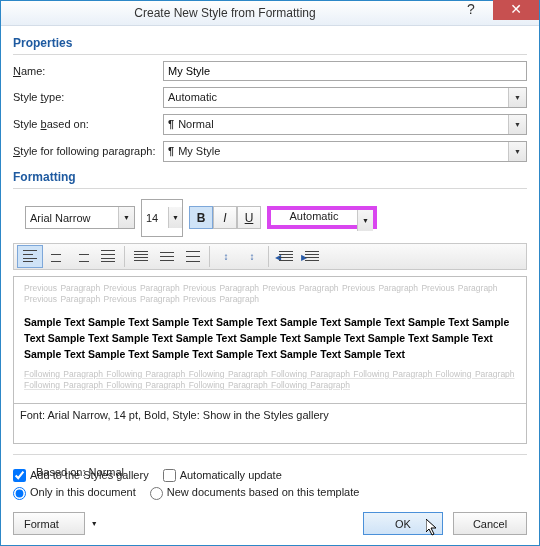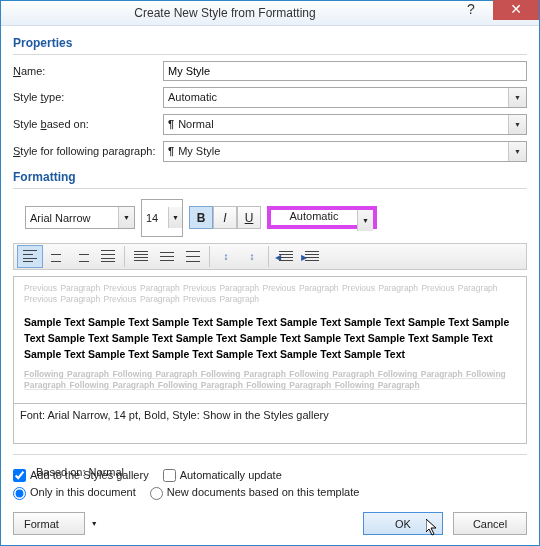--- a/index.html
+++ b/index.html
@@ -49,21 +49,21 @@
 .ls-wide{gap:4px;}
 .para-sp{width:14px;height:14px;display:flex;align-items:center;justify-content:center;font-size:10px;color:#2a5ca8;}
 .indent{width:16px;height:12px;position:relative;}
 .indent .ln{position:absolute;height:1px;background:#444;right:0;}
 .indent .l1{top:1px;width:14px;} .indent .l2{top:4px;width:14px;} .indent .l3{top:7px;width:14px;} .indent .l4{top:10px;width:14px;}
 .indent .arr{position:absolute;top:3px;font-size:8px;color:#2a5ca8;}
 .dec .arr{left:-2px;} .inc .arr{left:-2px;transform:scaleX(-1);}
 .preview { border:1px solid #bfbfbf; height:128px; padding:6px 10px; overflow:hidden; background:#fff; }
 .prev-ghost { color:#c4c4c4; font-size:8.5px; line-height:1.35; margin-bottom:8px; word-spacing:1px;}
 .prev-sample { font-family:"Arial Narrow",Arial,sans-serif; font-weight:bold; font-size:10.5px; line-height:1.55; color:#000; }
-.prev-ghost2 { color:#c4c4c4; font-size:8.5px; line-height:1.35; margin-top:6px; word-spacing:1px; text-decoration:underline; text-decoration-color:#e3e3e3;font-weight:bold;}
+.prev-ghost2 { color:#c4c4c4; font-size:8.5px; line-height:1.35; margin-top:6px; word-spacing:1px; text-decoration:underline; text-decoration-color:#e3e3e3;}
 .desc { border:1px solid #bfbfbf; border-top:none; padding:4px 6px 6px 6px; font-size:11px; line-height:1.35; height:40px;}
 .opts { margin-top:8px; }
 .opt-row { display:flex; align-items:center; gap:14px; margin-bottom:4px; font-size:11px;}
 .opt-row input { margin:0 4px 0 0; vertical-align:middle;}
 .footer { display:flex; align-items:center; margin-top:8px; }
 .btn { height:23px; border:1px solid #adadad; background:linear-gradient(#fdfdfd,#e9e9e9); font-size:11px; padding:0 12px; display:flex; align-items:center; justify-content:center; cursor:pointer;}
 .btn.primary { border-color:#4a90d9; background:linear-gradient(#eaf3fb,#cfe3f7);}
 .format-btn { width:72px; justify-content:space-between; padding:0 6px 0 10px;gap:32px;}
 .format-btn .dd{font-size:7px;}
 .spacer{flex:1;}

